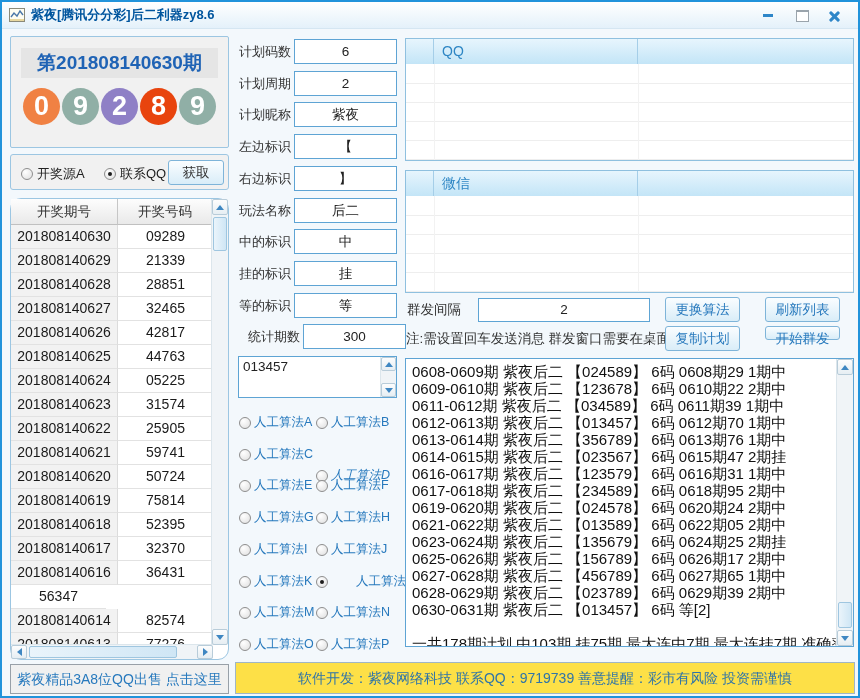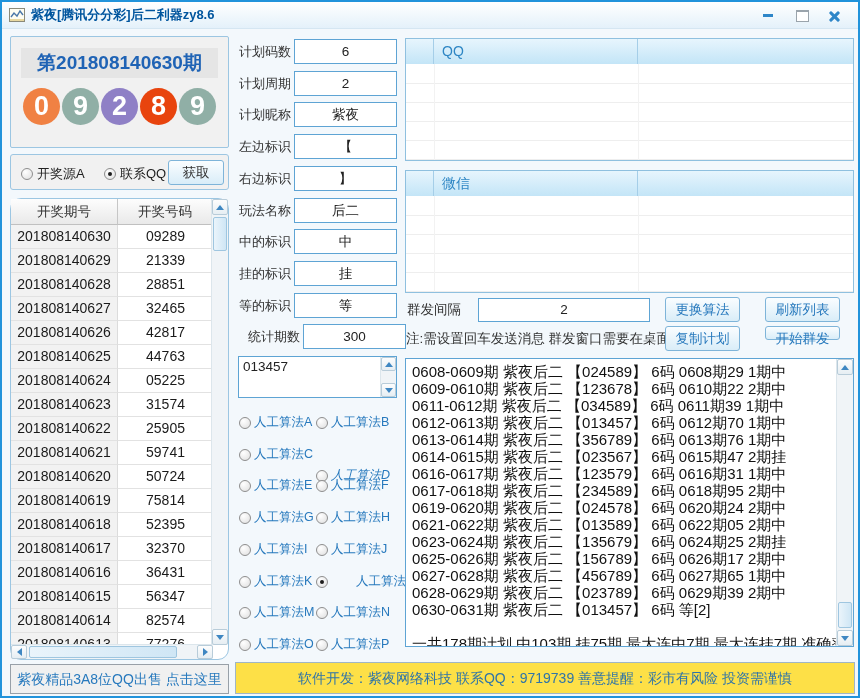--- a/index.html
+++ b/index.html
@@ -184,21 +184,20 @@
         </div>
         <div class="hrow">
           <div class="hcell c0">201808140617</div>
           <div class="hcell c1">32370</div>
         </div>
         <div class="hrow">
           <div class="hcell c0">201808140616</div>
           <div class="hcell c1">36431</div>
         </div>
         <div class="hrow">
-          <div class="hcell c0">201808140615</div>
           <div class="hcell c1">56347</div>
         </div>
         <div class="hrow">
           <div class="hcell c0">201808140614</div>
           <div class="hcell c1">82574</div>
         </div>
         <div class="hrow">
           <div class="hcell c0">201808140613</div>
           <div class="hcell c1">77276</div>
         </div>

